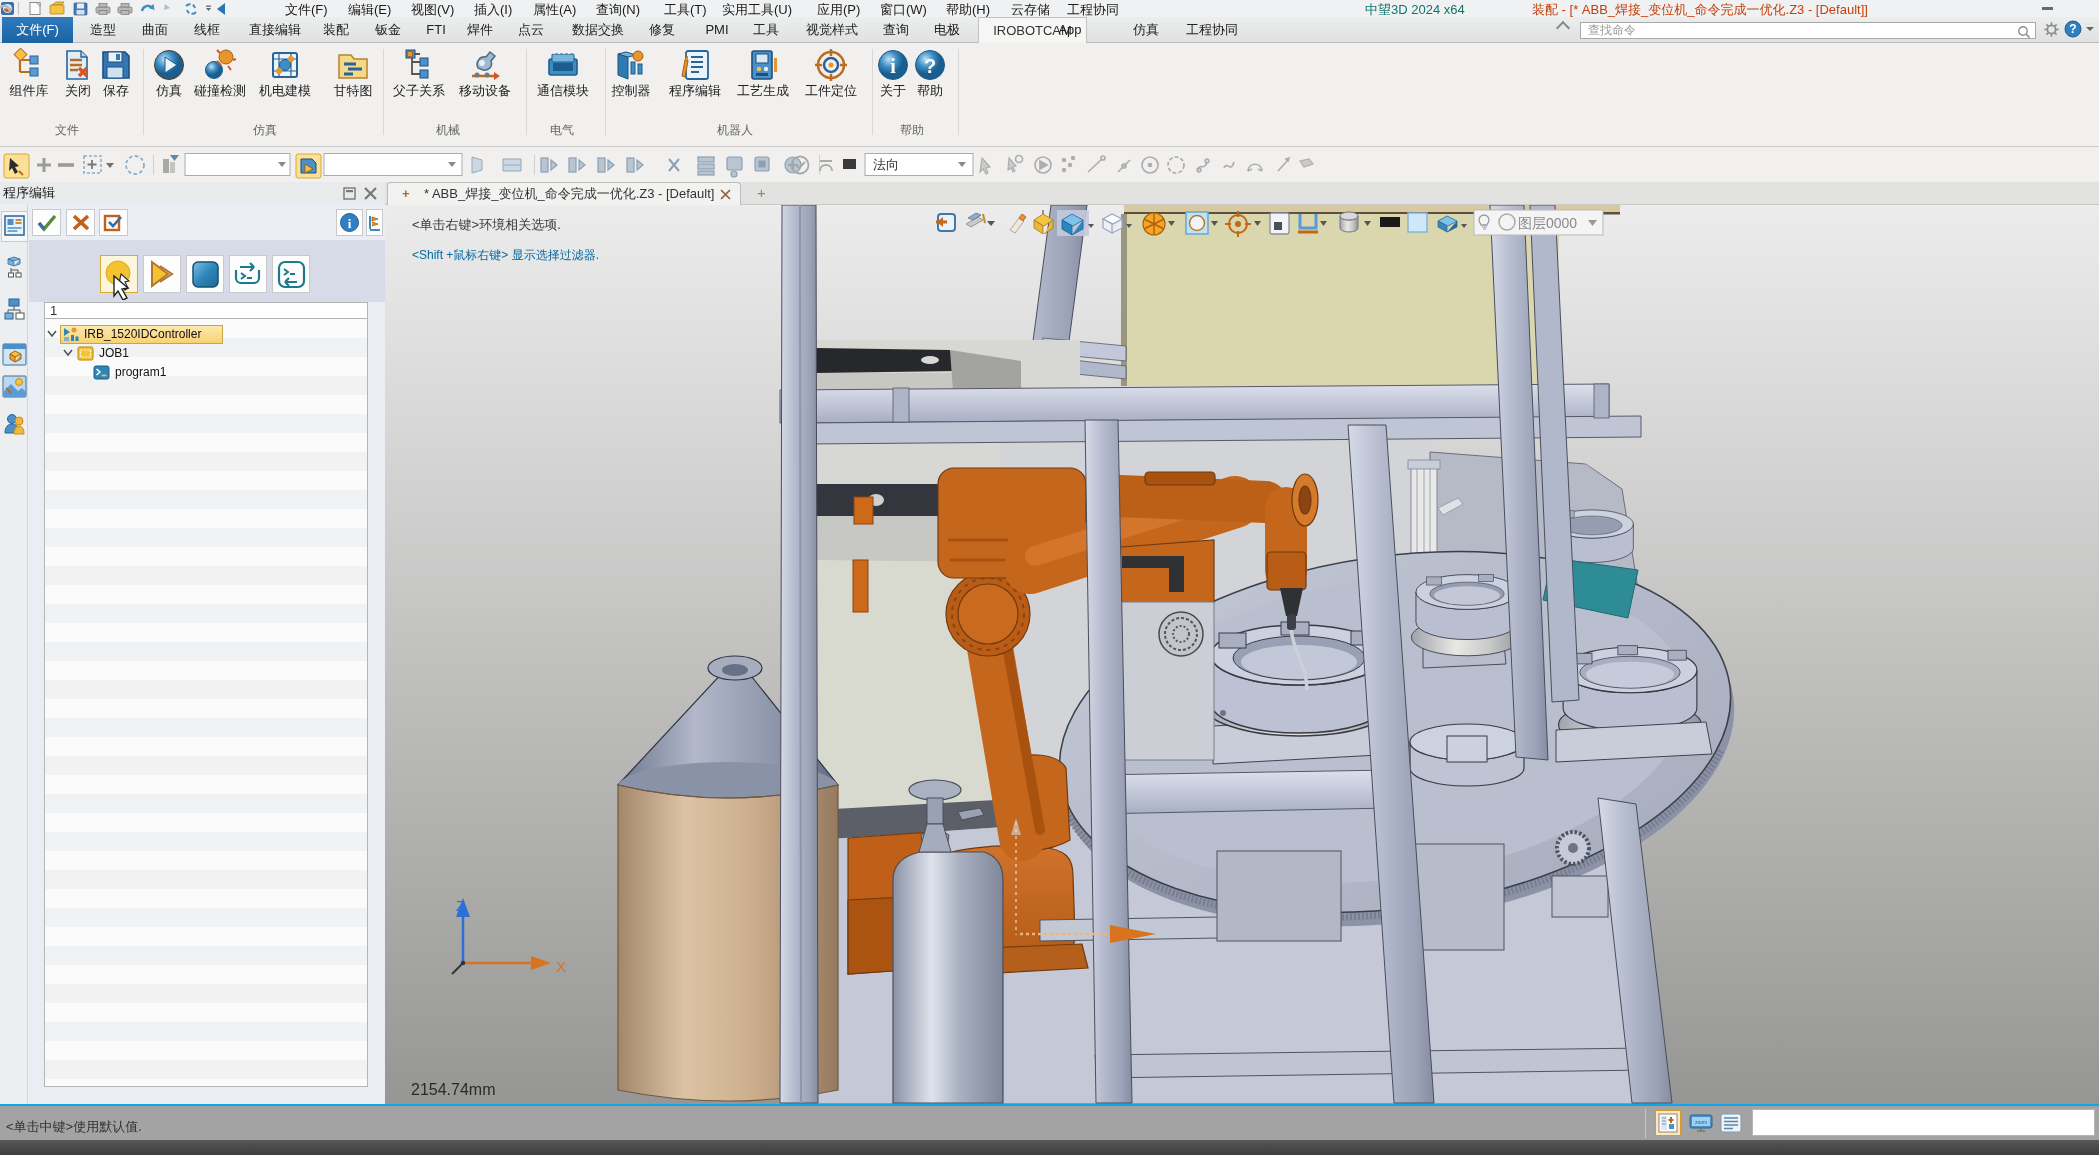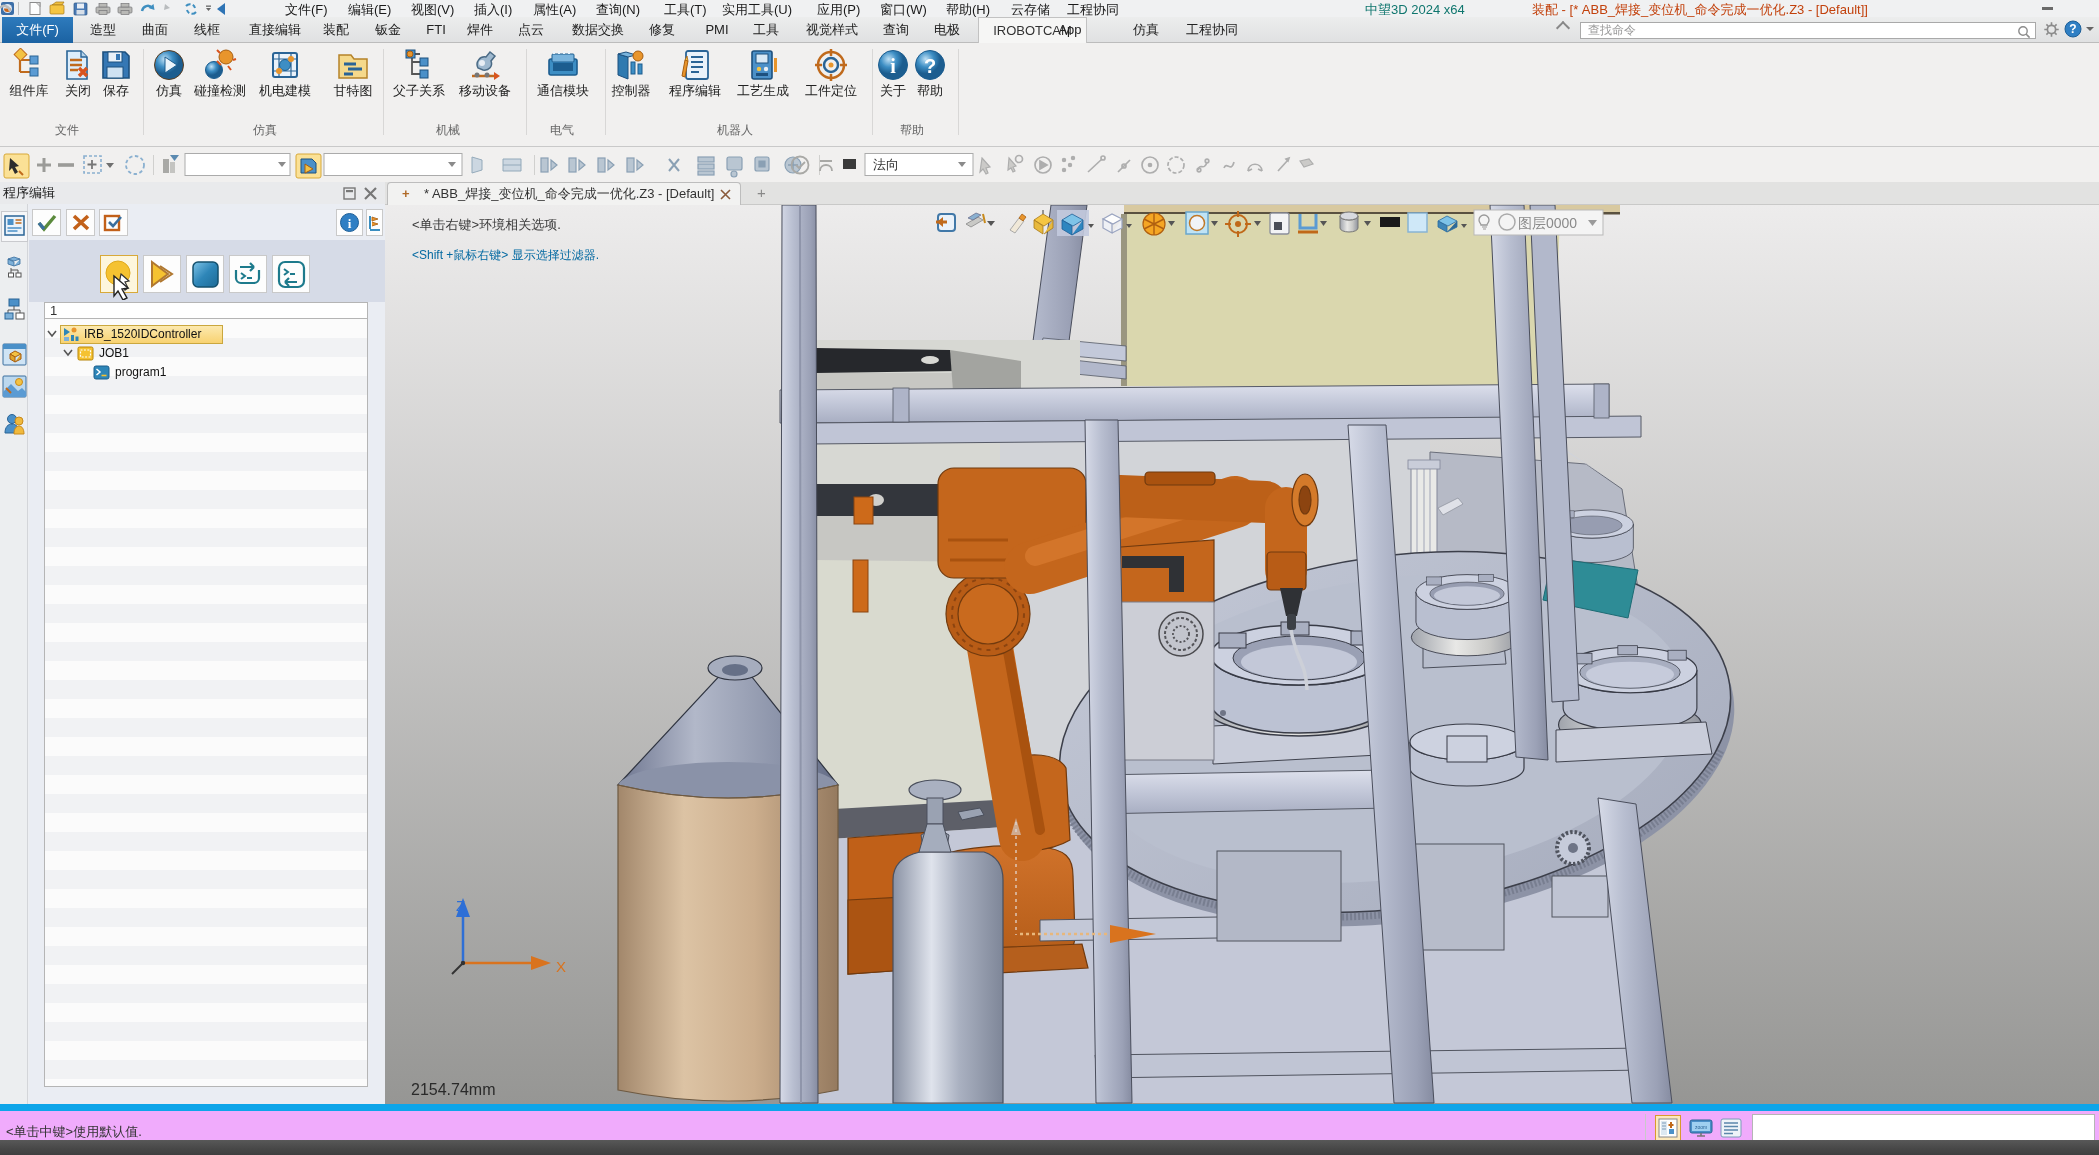--- a/index.html
+++ b/index.html
@@ -10,21 +10,21 @@
 .rtab{position:absolute;top:0;height:26px;line-height:26px;text-align:center}
 #ribbon{left:0;top:43px;width:2099px;height:104px;background:#f1f0ef;border-bottom:1px solid #c9c9c9}
 .rbtn{position:absolute;text-align:center;font-size:13px;color:#222}
 .rbtn svg{display:block;margin:0 auto}
 .rglabel{position:absolute;top:79px;font-size:12px;color:#666;text-align:center;width:90px}
 .rsep{position:absolute;top:6px;height:86px;width:1px;background:#d8d7d6}
 #toolbar2{left:0;top:147px;width:2099px;height:35px;background:#f1f0ef}
 #leftpanel{left:0;top:182px;width:385px;height:922px;background:#eceef2}
 #viewport{left:385px;top:182px;width:1714px;height:922px}
 #vpbg{left:0px;top:23px;width:1714px;height:899px;background:linear-gradient(#edecec 0%,#969694 100%)}
-#statusbar{left:0;top:1104px;width:2099px;height:48px;background:#f0abfc;border-top:7px solid #0ea5e9;font-size:13px;color:#333}
+#statusbar{left:0;top:1104px;width:2099px;height:48px;background:#a3a3a3;border-top:2px solid #0ea5e9;font-size:13px;color:#333}
 #darkbar{left:0;top:1140px;width:2099px;height:15px;background:linear-gradient(#585858,#474747 60%,#3f3f3f)}
 .treerow{position:absolute;left:0;width:100%;height:19px;font-size:12px;color:#111}
 </style></head>
 <body>
 <div class="abs" id="menubar">
 <svg class="abs" style="left:0;top:0" width="270" height="17" viewBox="0 0 270 17">
   <g>
     <rect x="1" y="2" width="13" height="13" rx="2" fill="#3d6fa8"></rect>
         <circle cx="7.5" cy="8.5" r="4.5" fill="#dfe8f2"></circle>
         <path d="M4 8.5a3.5 3.5 0 0 0 7 0z" fill="#c8651b"></path>

